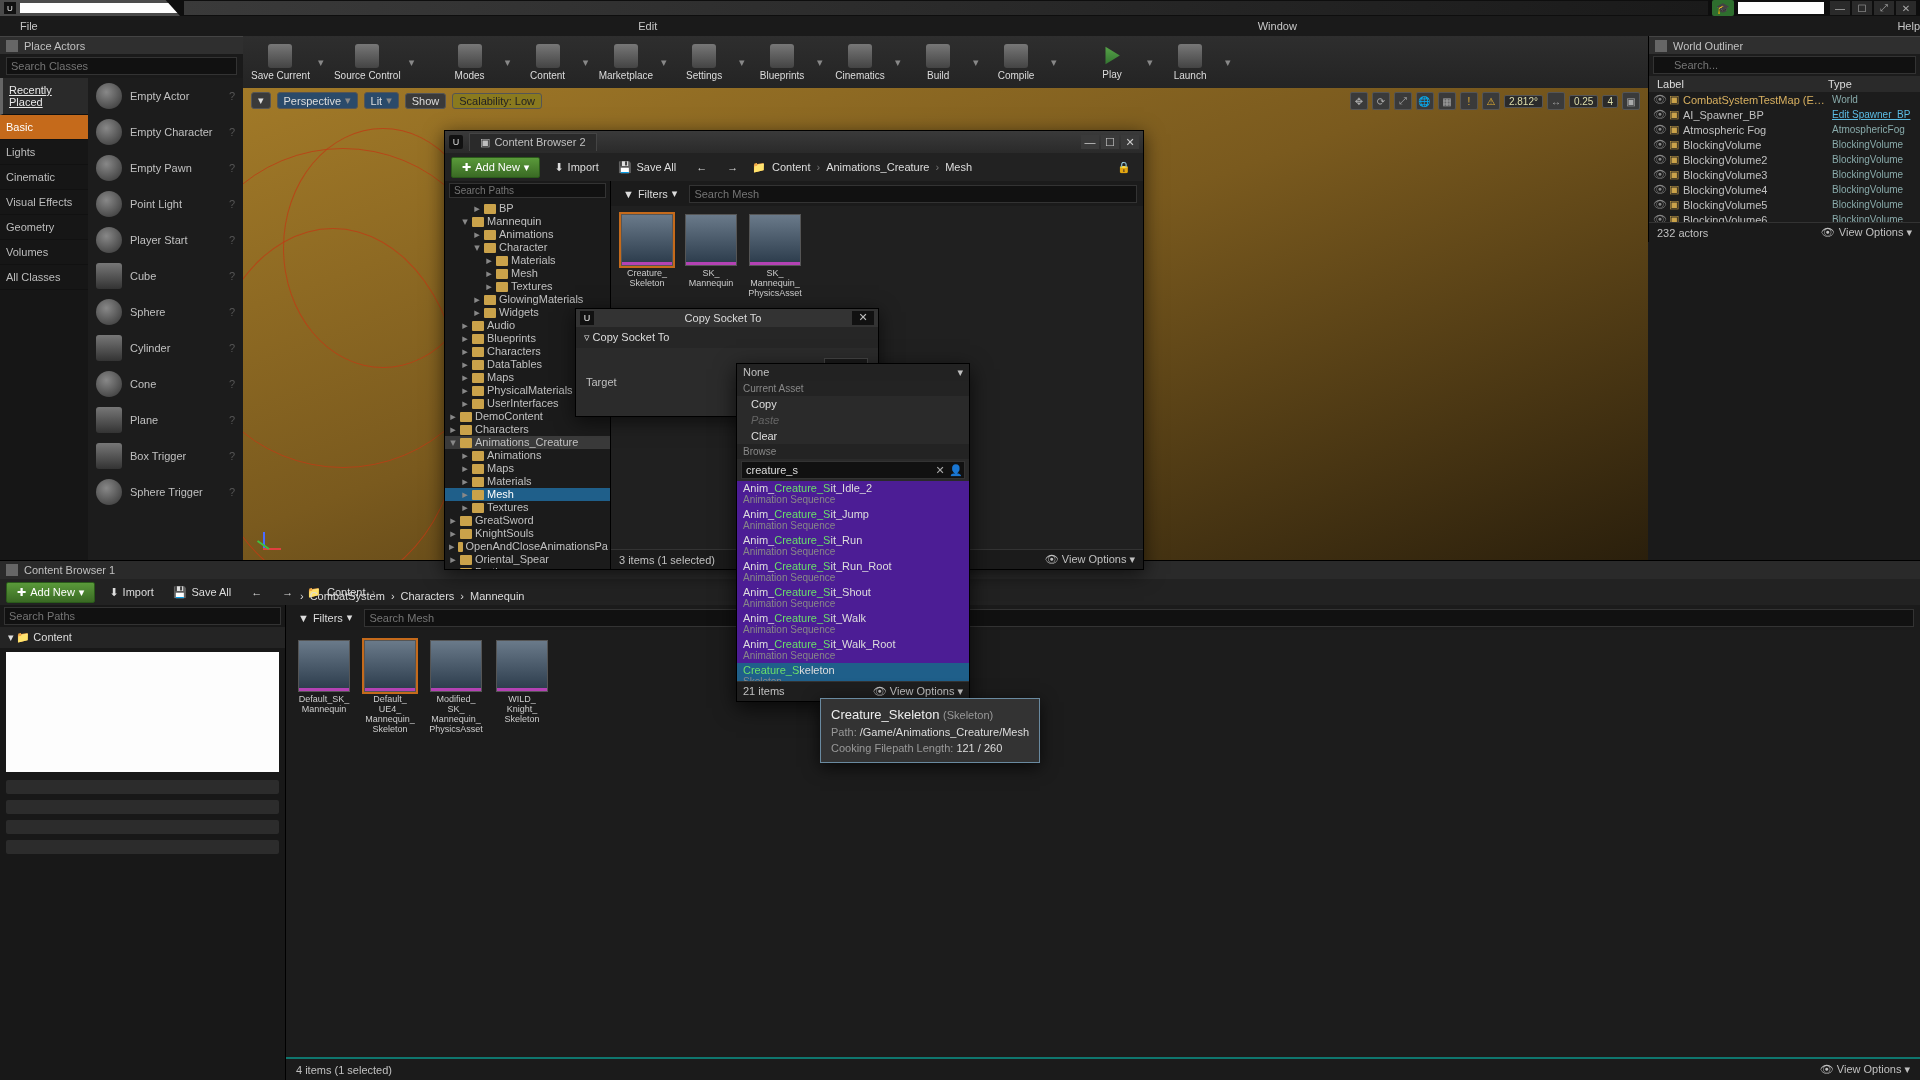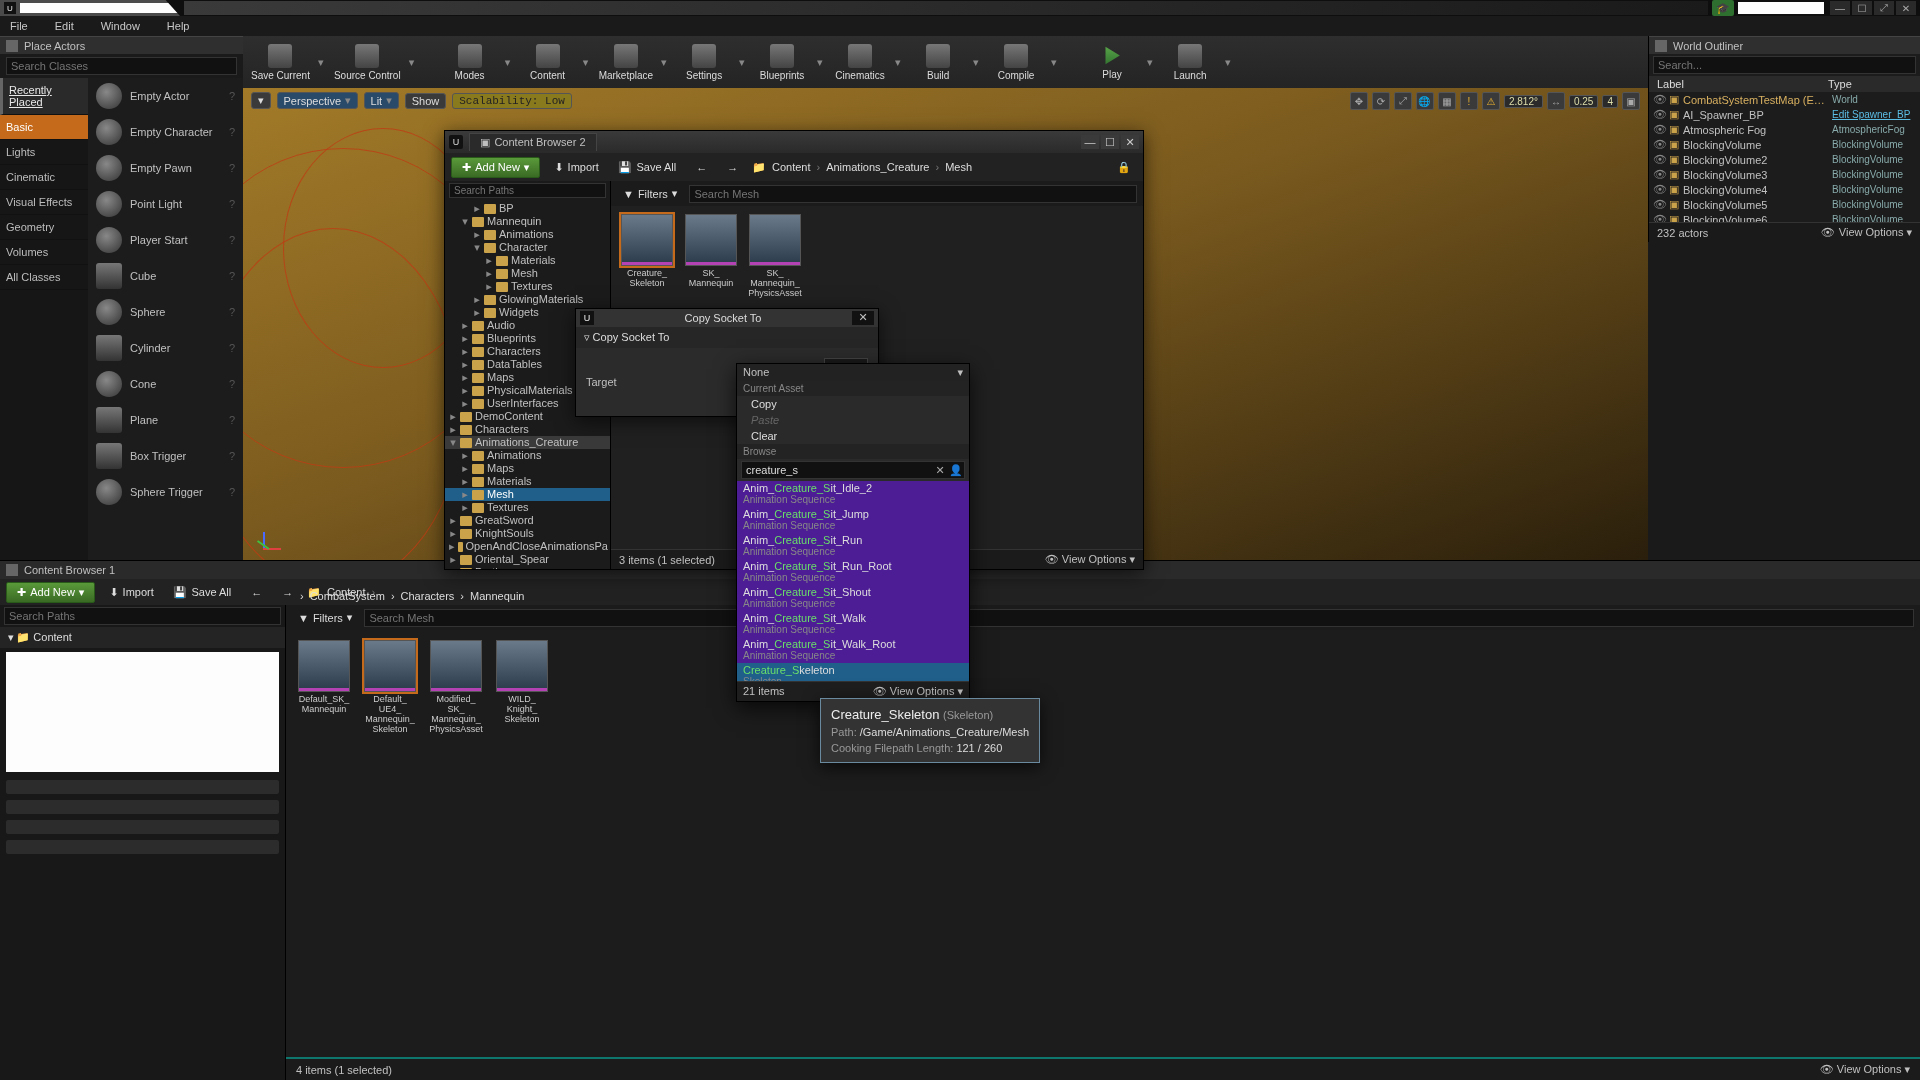--- a/index.html
+++ b/index.html
@@ -5,21 +5,21 @@
 * { margin: 0; padding: 0; box-sizing: border-box; font-family: "Segoe UI", Tahoma, sans-serif; }
 body { background: #1a1a1a; color: #c0c0c0; font-size: 11px; width: 1920px; height: 1080px; overflow: hidden; position: relative; }
 
 
 .titlebar { height:16px; background:#0e0e0e; display:flex; align-items:center; }
 .titlebar .ue-logo-tab { width:180px; height:16px; background:#4a4a4a; clip-path: polygon(0 0,92% 0,100% 100%,0 100%); display:flex; align-items:center; gap:4px; padding-left:4px;}
 .titlebar .close-group { margin-left:auto; display:flex; gap:2px; padding-right:4px;}
 .titlebar .winbtn { width:20px; height:14px; background:#2a2a2a; color:#aaa; display:flex; align-items:center; justify-content:center; font-size:10px; }
 .titlebar .grad-bar { flex:1; height:14px; margin:0 4px; background:linear-gradient(90deg,#3a3a3a,#1a1a1a); }
 .bookmark { width:22px; height:16px; background:#2e6e2e; border-radius:2px; margin-right:4px; display:flex;align-items:center;justify-content:center;color:#cfe8cf;}
-.menubar { height:20px; background:#1a1a1a; display:flex; align-items:center; padding-left:10px; gap:27px; }
+.menubar { height:20px; background:#1a1a1a; display:flex; align-items:center; padding-left:20px; gap:27px;justify-content:space-between; }
 .menubar span { color:#c8c8c8; }
 
 
 .top-area { display:flex; height:524px; }
 .left-col { width:243px; display:flex; flex-direction:column; }
 .center-col { flex:1; position:relative; background:#222; }
 .right-col { width:272px; display:flex; flex-direction:column; }
 
 
 .panel-tab { height:18px; background:#2f2f2f; display:flex; align-items:center; padding:0 6px; gap:6px; border-top:1px solid #444;}
@@ -44,31 +44,31 @@
 .tool-btn .ic.play{background:linear-gradient(#5aa84a,#2e6e2e); clip-path:polygon(20% 10%,85% 50%,20% 90%);width:22px;height:22px;}
 .tool-btn.small-gap{margin-left:18px;}
 .tool-btn .lbl{font-size:10px;}
 .tool-dd{width:8px;color:#888;align-self:center;}
 
 
 .viewport { position:absolute; left:0; right:0; top:52px; bottom:0; background:linear-gradient(160deg,#a27a28 0%, #7a5a1e 45%, #2a1f0c 100%); overflow:hidden;}
 .vp-overlay { position:absolute; left:8px; top:4px; display:flex; gap:6px; align-items:center;}
 .vp-pill { background:#3a3a3a; border:1px solid #555; border-radius:3px; padding:1px 6px; color:#ddd; display:flex; gap:4px; align-items:center;}
 .vp-pill.blue{background:#2a4a6a;}
-.vp-pill.yellow{background:#8a7a1e;color:#222;font-family:Liberation Mono, monospace;}
+.vp-pill.yellow{background:#8a7a1e;color:#222;}
 .vp-pill .dd{color:#888;}
 .vp-right { position:absolute; right:8px; top:4px; display:flex; gap:4px; align-items:center;}
 .vp-ic { width:18px;height:18px;background:#3a3a3a;border:1px solid #555;border-radius:2px; display:flex;align-items:center;justify-content:center;color:#aaa;font-size:10px;}
 .vp-num { background:#2a2a2a;border:1px solid #555;color:#dda;padding:0 4px;border-radius:2px;font-size:10px;}
 .wireline{position:absolute;border:1px solid rgba(190,60,20,.8);border-radius:50%;}
 
 
 .wo { flex: 0 0 auto; background:#1c1c1c; border-left:1px solid #000;}
 .wo-search{padding:2px 4px;}
-.wo-search input{width:100%;background:#111;border:1px solid #333;color:#aaa;padding:2px 4px;font-size:11px;}
+.wo-search input{width:100%;background:#111;border:1px solid #333;color:#aaa;padding:2px 20px;font-size:11px;}
 .wo-head{display:flex;background:#2a2a2a;padding:2px 8px;font-size:11px;color:#ddd;}
 .wo-head .c1{flex:1;} .wo-head .c2{width:84px;}
 .wo-list{max-height:130px;overflow:hidden;}
 .wo-row{display:flex;align-items:center;gap:4px;padding:1px 4px;}
 .wo-row .eye{width:12px;color:#888;}
 .wo-row .label{flex:1;white-space:nowrap;overflow:hidden;text-overflow:ellipsis;}
 .wo-row .type{width:84px;color:#8aa;font-size:10px;}
 .wo-row.map .label{color:#d8b060;}
 .wo-row.editlink .type{color:#5bbce4;text-decoration:underline;}
 .wo-foot{display:flex;justify-content:space-between;align-items:center;padding:3px 8px;background:#1a1a1a;border-top:1px solid #333;}

